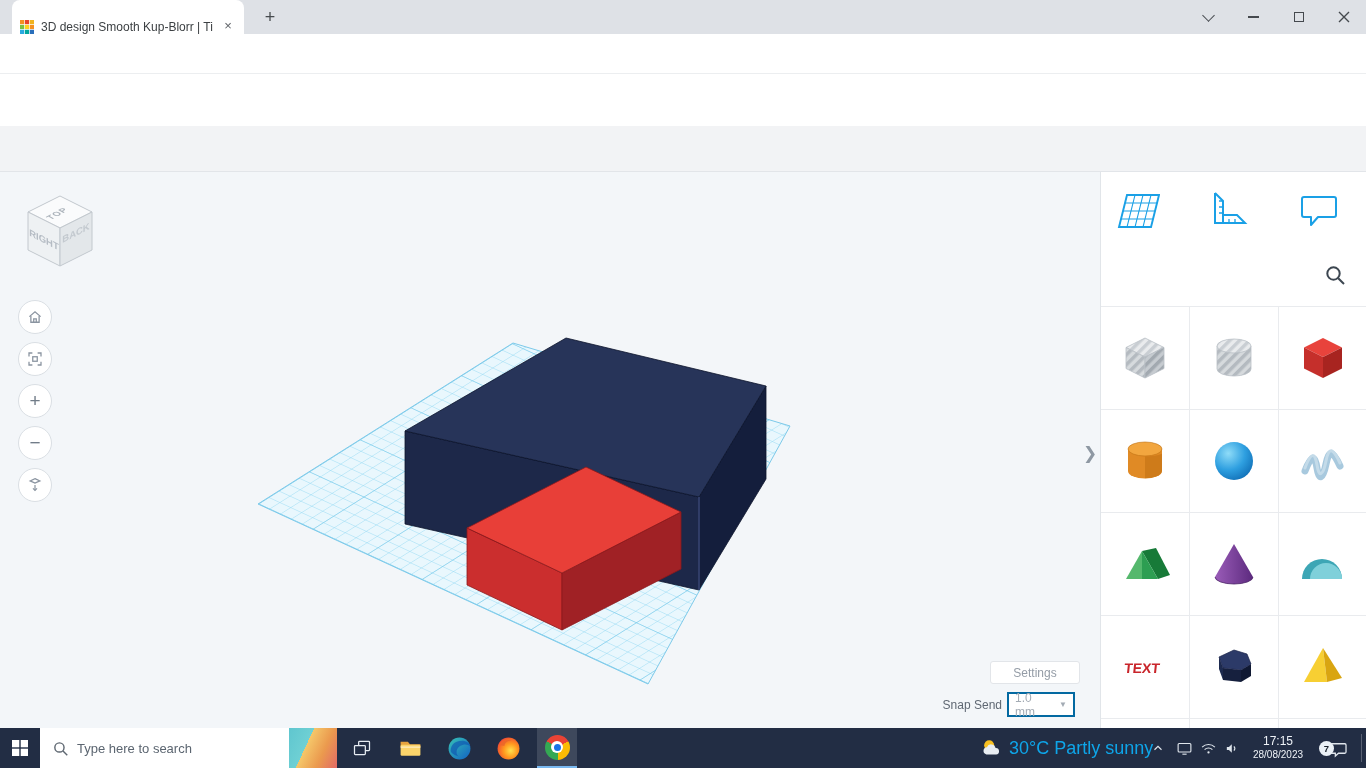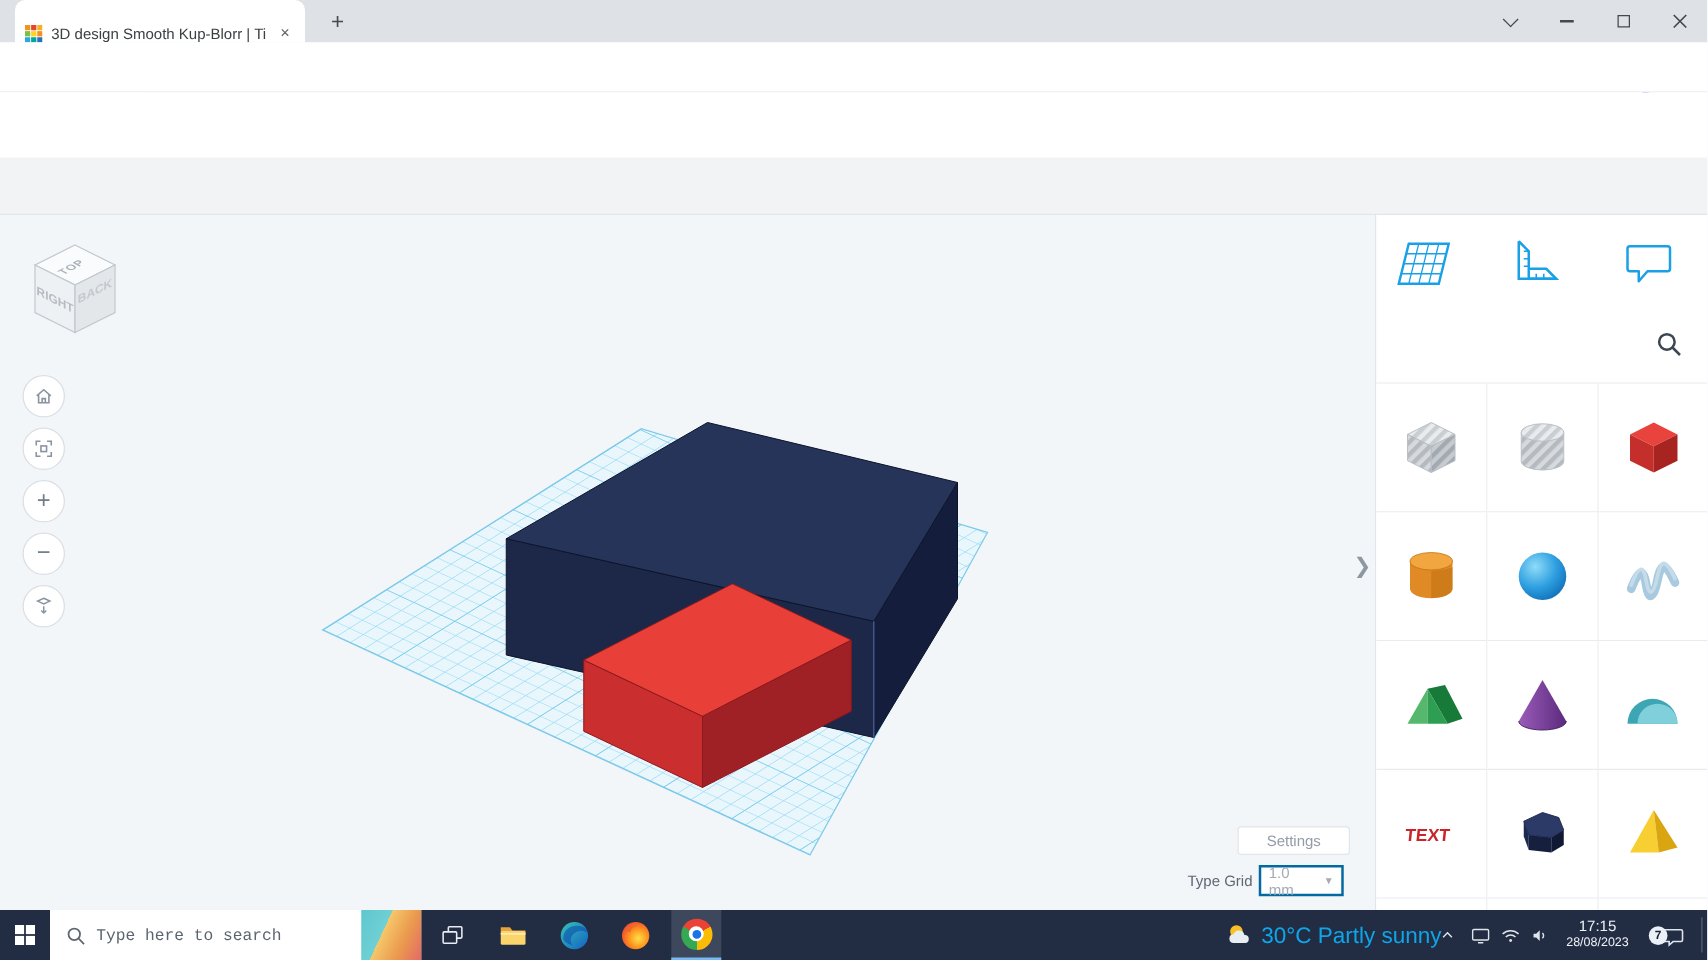--- a/index.html
+++ b/index.html
@@ -73,21 +73,21 @@
   #shapegrid{position:absolute;left:0;top:134px;width:266px;border-top:1px solid #e9ebee;display:grid;grid-template-columns:89px 89px 88px}
   .tile{height:103px;border-right:1px solid #e9ebee;border-bottom:1px solid #e9ebee;display:flex;align-items:center;justify-content:center;background:#fff}
   .tile:nth-child(3n){border-right:none}
   .tile.part{height:10px;border-bottom:none}
 
   
   #taskbar{left:0;top:728px;width:1366px;height:40px;background:#222d44;display:block}
   #tb-start{left:0;top:0;width:40px;height:40px;display:flex;align-items:center;justify-content:center}
   #tb-search{left:40px;top:0;width:297px;height:40px;background:#fff;display:flex;align-items:center}
   #tb-search svg{margin:0 8px 0 12px}
-  #tb-search input{border:0;outline:0;flex:1;font-size:13px;color:#0f172a;font-family:Liberation Mono, monospace;min-width:0}
+  #tb-search input{border:0;outline:0;flex:1;font-size:13px;color:#0f172a;font-family:Liberation Sans, sans-serif;min-width:0}
   #tb-search input::placeholder{color:#5b6570;opacity:1}
   #tb-thumb{width:48px;height:40px;background:linear-gradient(115deg,#5fc6cf 0%,#6fd0d4 38%,#f5c76a 38%,#eb9a4e 68%,#e26a66 100%)}
   #tb-taskview{left:346px;top:4px;width:32px;height:32px;display:flex;align-items:center;justify-content:center}
   .appbtn{top:0;width:40px;height:40px;display:flex;align-items:center;justify-content:center}
   #app-chrome{background:rgba(255,255,255,.13);border-bottom:2px solid #79b8f0}
   .chrome-ic{width:25px;height:25px;border-radius:50%;background:conic-gradient(from -60deg,#ea4335 0 120deg,#fbbc05 0 240deg,#34a853 0 360deg);position:relative}
   .chrome-ic::before{content:"";position:absolute;inset:6.5px;background:#fff;border-radius:50%}
   .chrome-ic::after{content:"";position:absolute;inset:9px;background:#1a73e8;border-radius:50%}
   #tb-weather{left:980px;top:0;height:40px;display:flex;align-items:center;gap:7px}
   #tb-weather span{font-size:18px;color:#0ea5e9}
@@ -474,21 +474,21 @@
     <svg width="18" height="18" viewBox="0 0 24 24" fill="none" stroke="#8a94a0" stroke-width="1.6">
           <path d="M12 3.5l6.5 3L12 9.5l-6.5-3z"></path>
           <path d="M12 12v7"></path>
           <path d="M9.3 16.5L12 19.2l2.7-2.7"></path>
         </svg>
   </div>
 
   <div id="panel-toggle">❯</div>
 
   <div id="settings-btn">Settings</div>
-  <div id="snap-label">Type Grid</div>
+  <div id="snap-label">Snap Send</div>
   <div id="snap-box">
     <span>1.0 mm</span>
     <span class="car">▼</span>
   </div>
 </div>
 
 <div id="panel" class="ab">
   <div class="pico" style="left:12px">
     <svg width="46" height="42" viewBox="0 0 46 42" fill="none" stroke="#1aa0e6">
       <g transform="translate(6,2) skewX(-14)">

